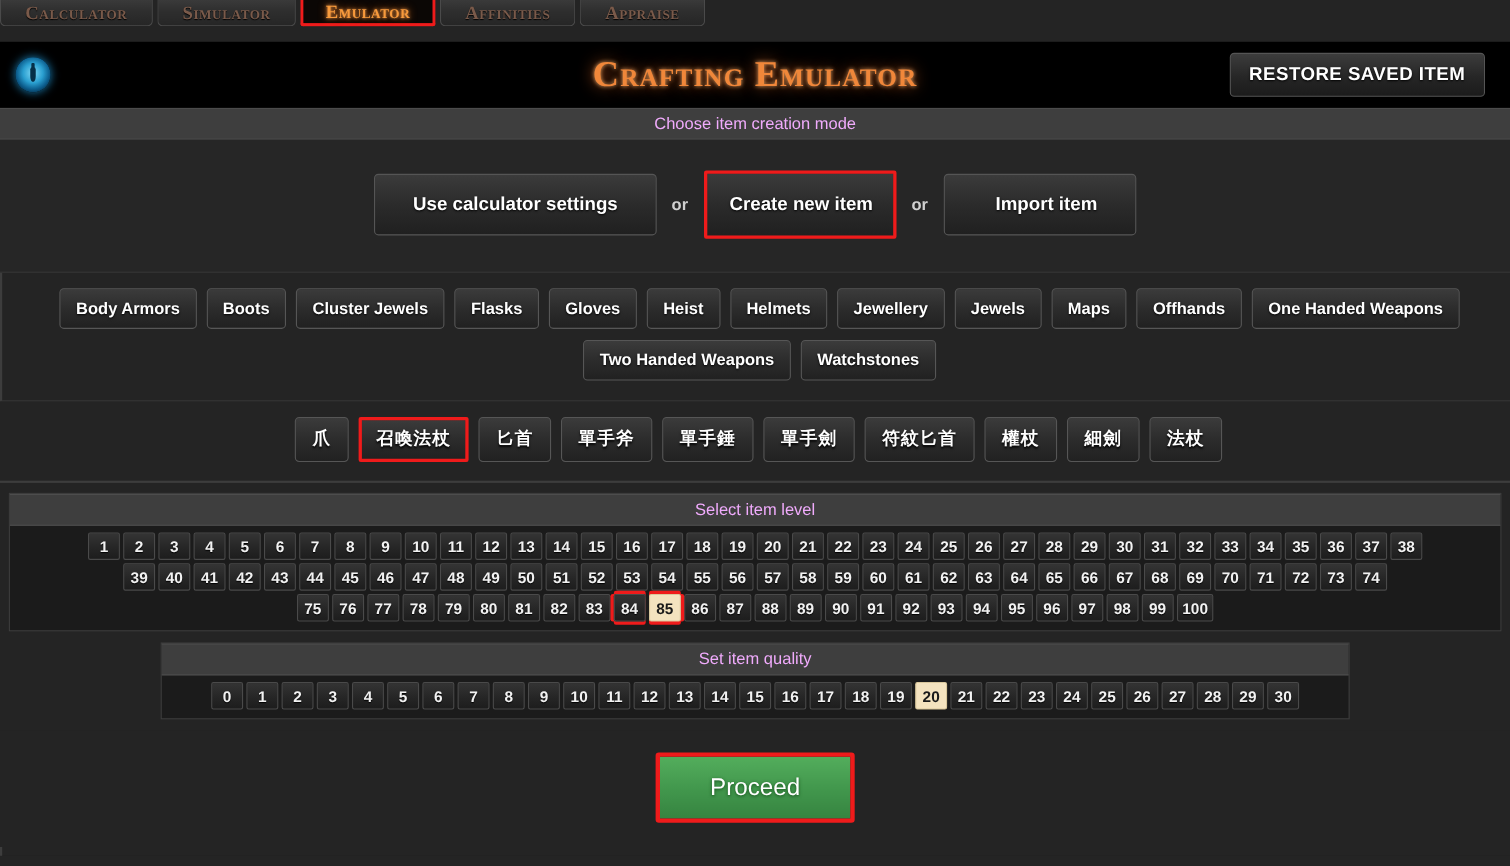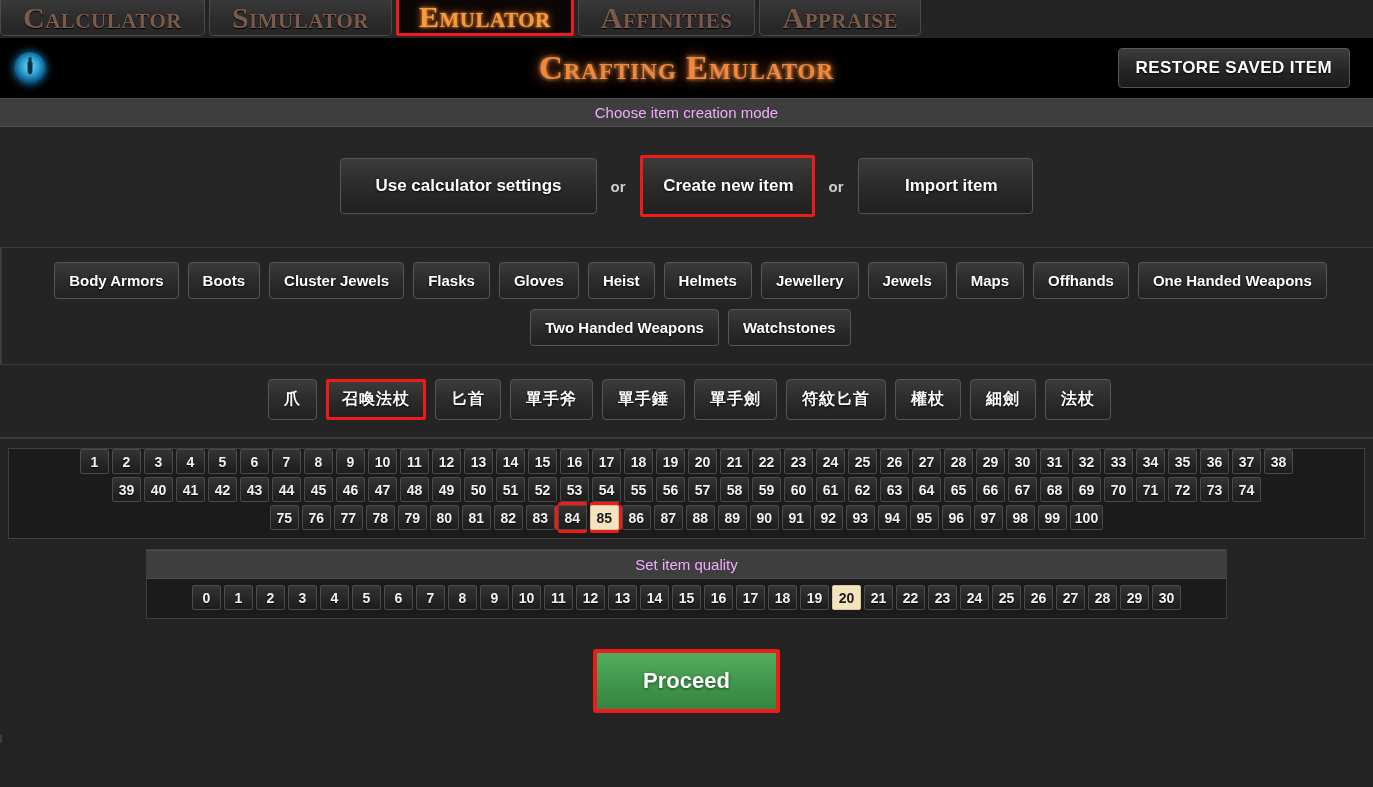--- a/index.html
+++ b/index.html
@@ -12,34 +12,34 @@
   }
 
   
   .navbar {
     display: flex;
     height: 38px;
     background: #242424;
     align-items: flex-start;
   }
   .navtab {
-    height: 36px;
+    height: 24px;
     padding: 0 22px;
     display: flex;
     align-items: center;
     justify-content: center;
     background: linear-gradient(180deg,#3a3a3a 0%,#2e2e2e 45%,#262626 100%);
     border: 1px solid #4a4a4a;
     border-top: none;
     border-radius: 0 0 5px 5px;
     margin-right: 4px;
     font-family: "Liberation Serif", serif;
     font-variant: small-caps;
     font-weight: bold;
-    font-size: 30px;
+    font-size: 17px;
     letter-spacing: .5px;
     color: #7a5a4a;
     text-shadow: 0 1px 1px #000;
     cursor: pointer;
     position: relative;
   }
   .navtab.active {
     background: #0b0705;
     color: #f79a3c;
     text-shadow: 0 0 8px #d4641a, 0 0 3px #ffb25e;
@@ -237,21 +237,21 @@
     justify-content: center;
     padding: 20px 0 22px;
     background: #242424;
   }
   .proceed {
     background: linear-gradient(180deg,#53ad5c 0%,#41964c 55%,#368440 100%);
     border: 4px solid #ef1b1b;
     border-radius: 3px;
     color: #fff;
     font-size: 22px;
-    font-weight: bold;
+    font-weight: normal;
     padding: 15px 46px;
     text-shadow: 0 1px 3px #124a18;
     cursor: pointer;
   }
   .bottom-pad { height: 8px; background: #242424; border-left: 2px solid #3d3d3d; }
 </style>
 </head>
 <body>
 
 <div class="page">
@@ -310,20 +310,21 @@
         <div class="chip cjk">單手錘</div>
         <div class="chip cjk">單手劍</div>
         <div class="chip cjk">符紋匕首</div>
         <div class="chip cjk">權杖</div>
         <div class="chip cjk">細劍</div>
         <div class="chip cjk">法杖</div>
       </div>
   </div>
 
   <div class="panel">
+    <div class="section-head">Select item level</div>
     <div id="level-grid">
         <div class="num-row">
           <div class="num">1</div>
           <div class="num">2</div>
           <div class="num">3</div>
           <div class="num">4</div>
           <div class="num">5</div>
           <div class="num">6</div>
           <div class="num">7</div>
           <div class="num">8</div>

